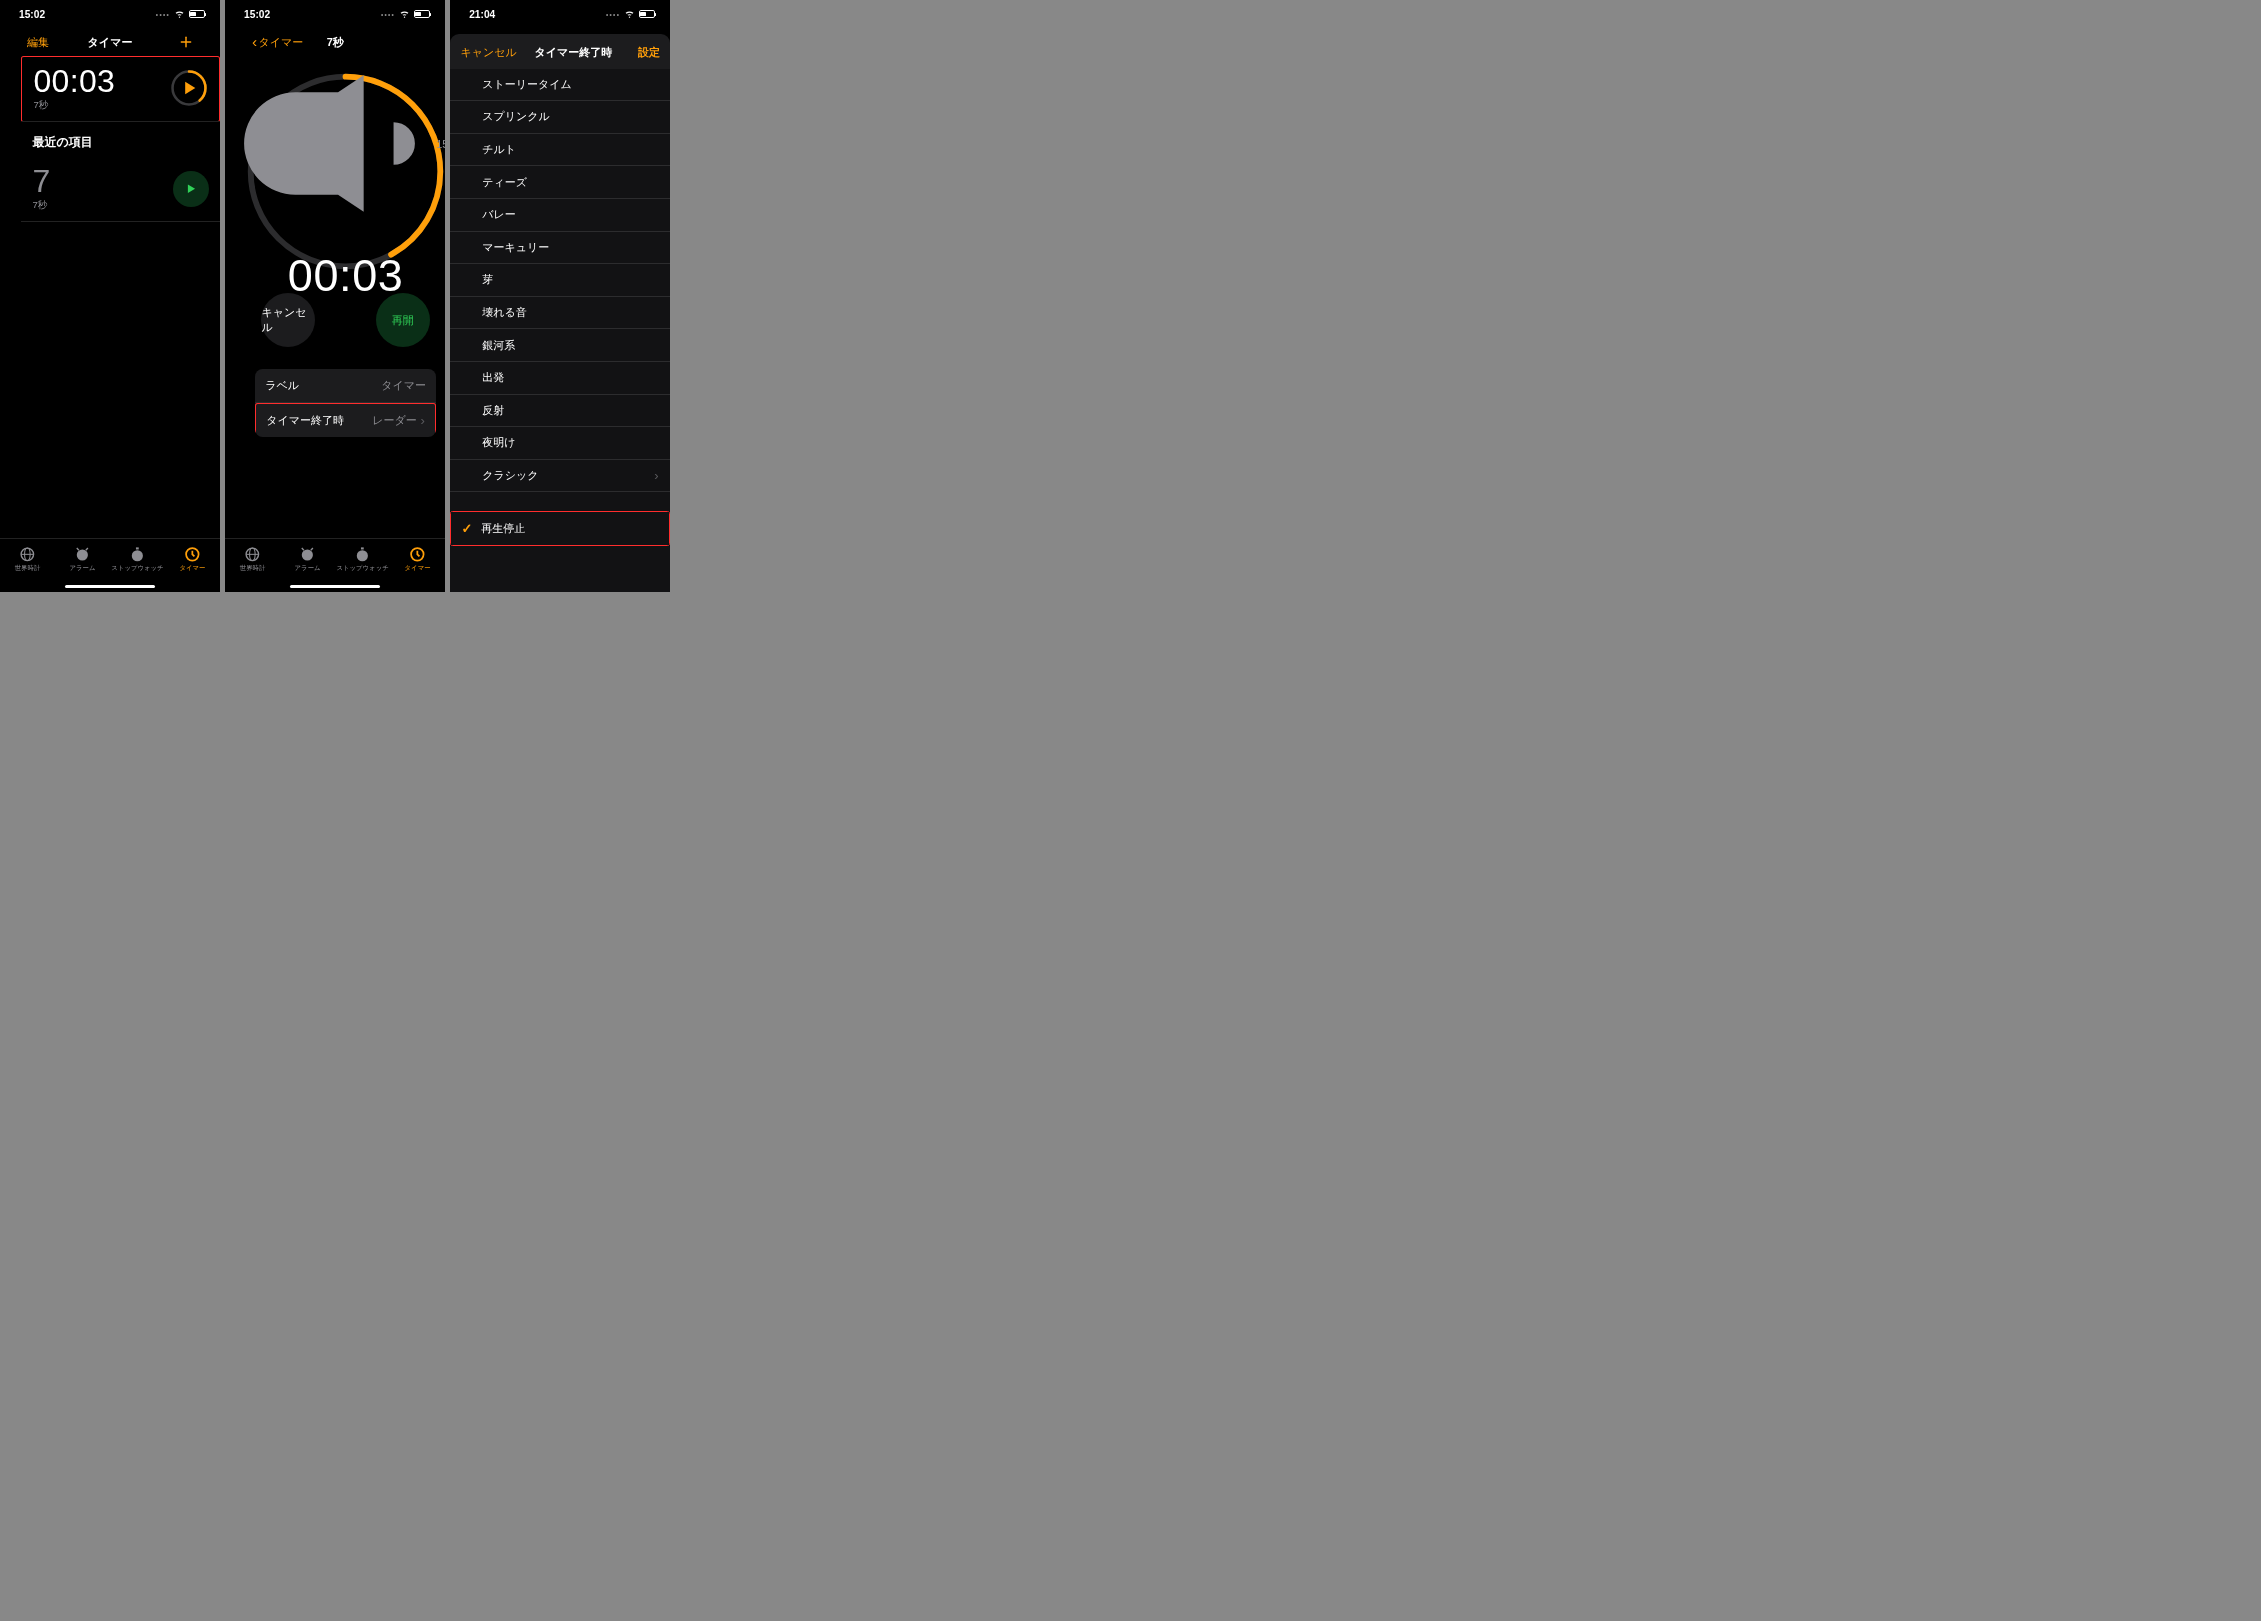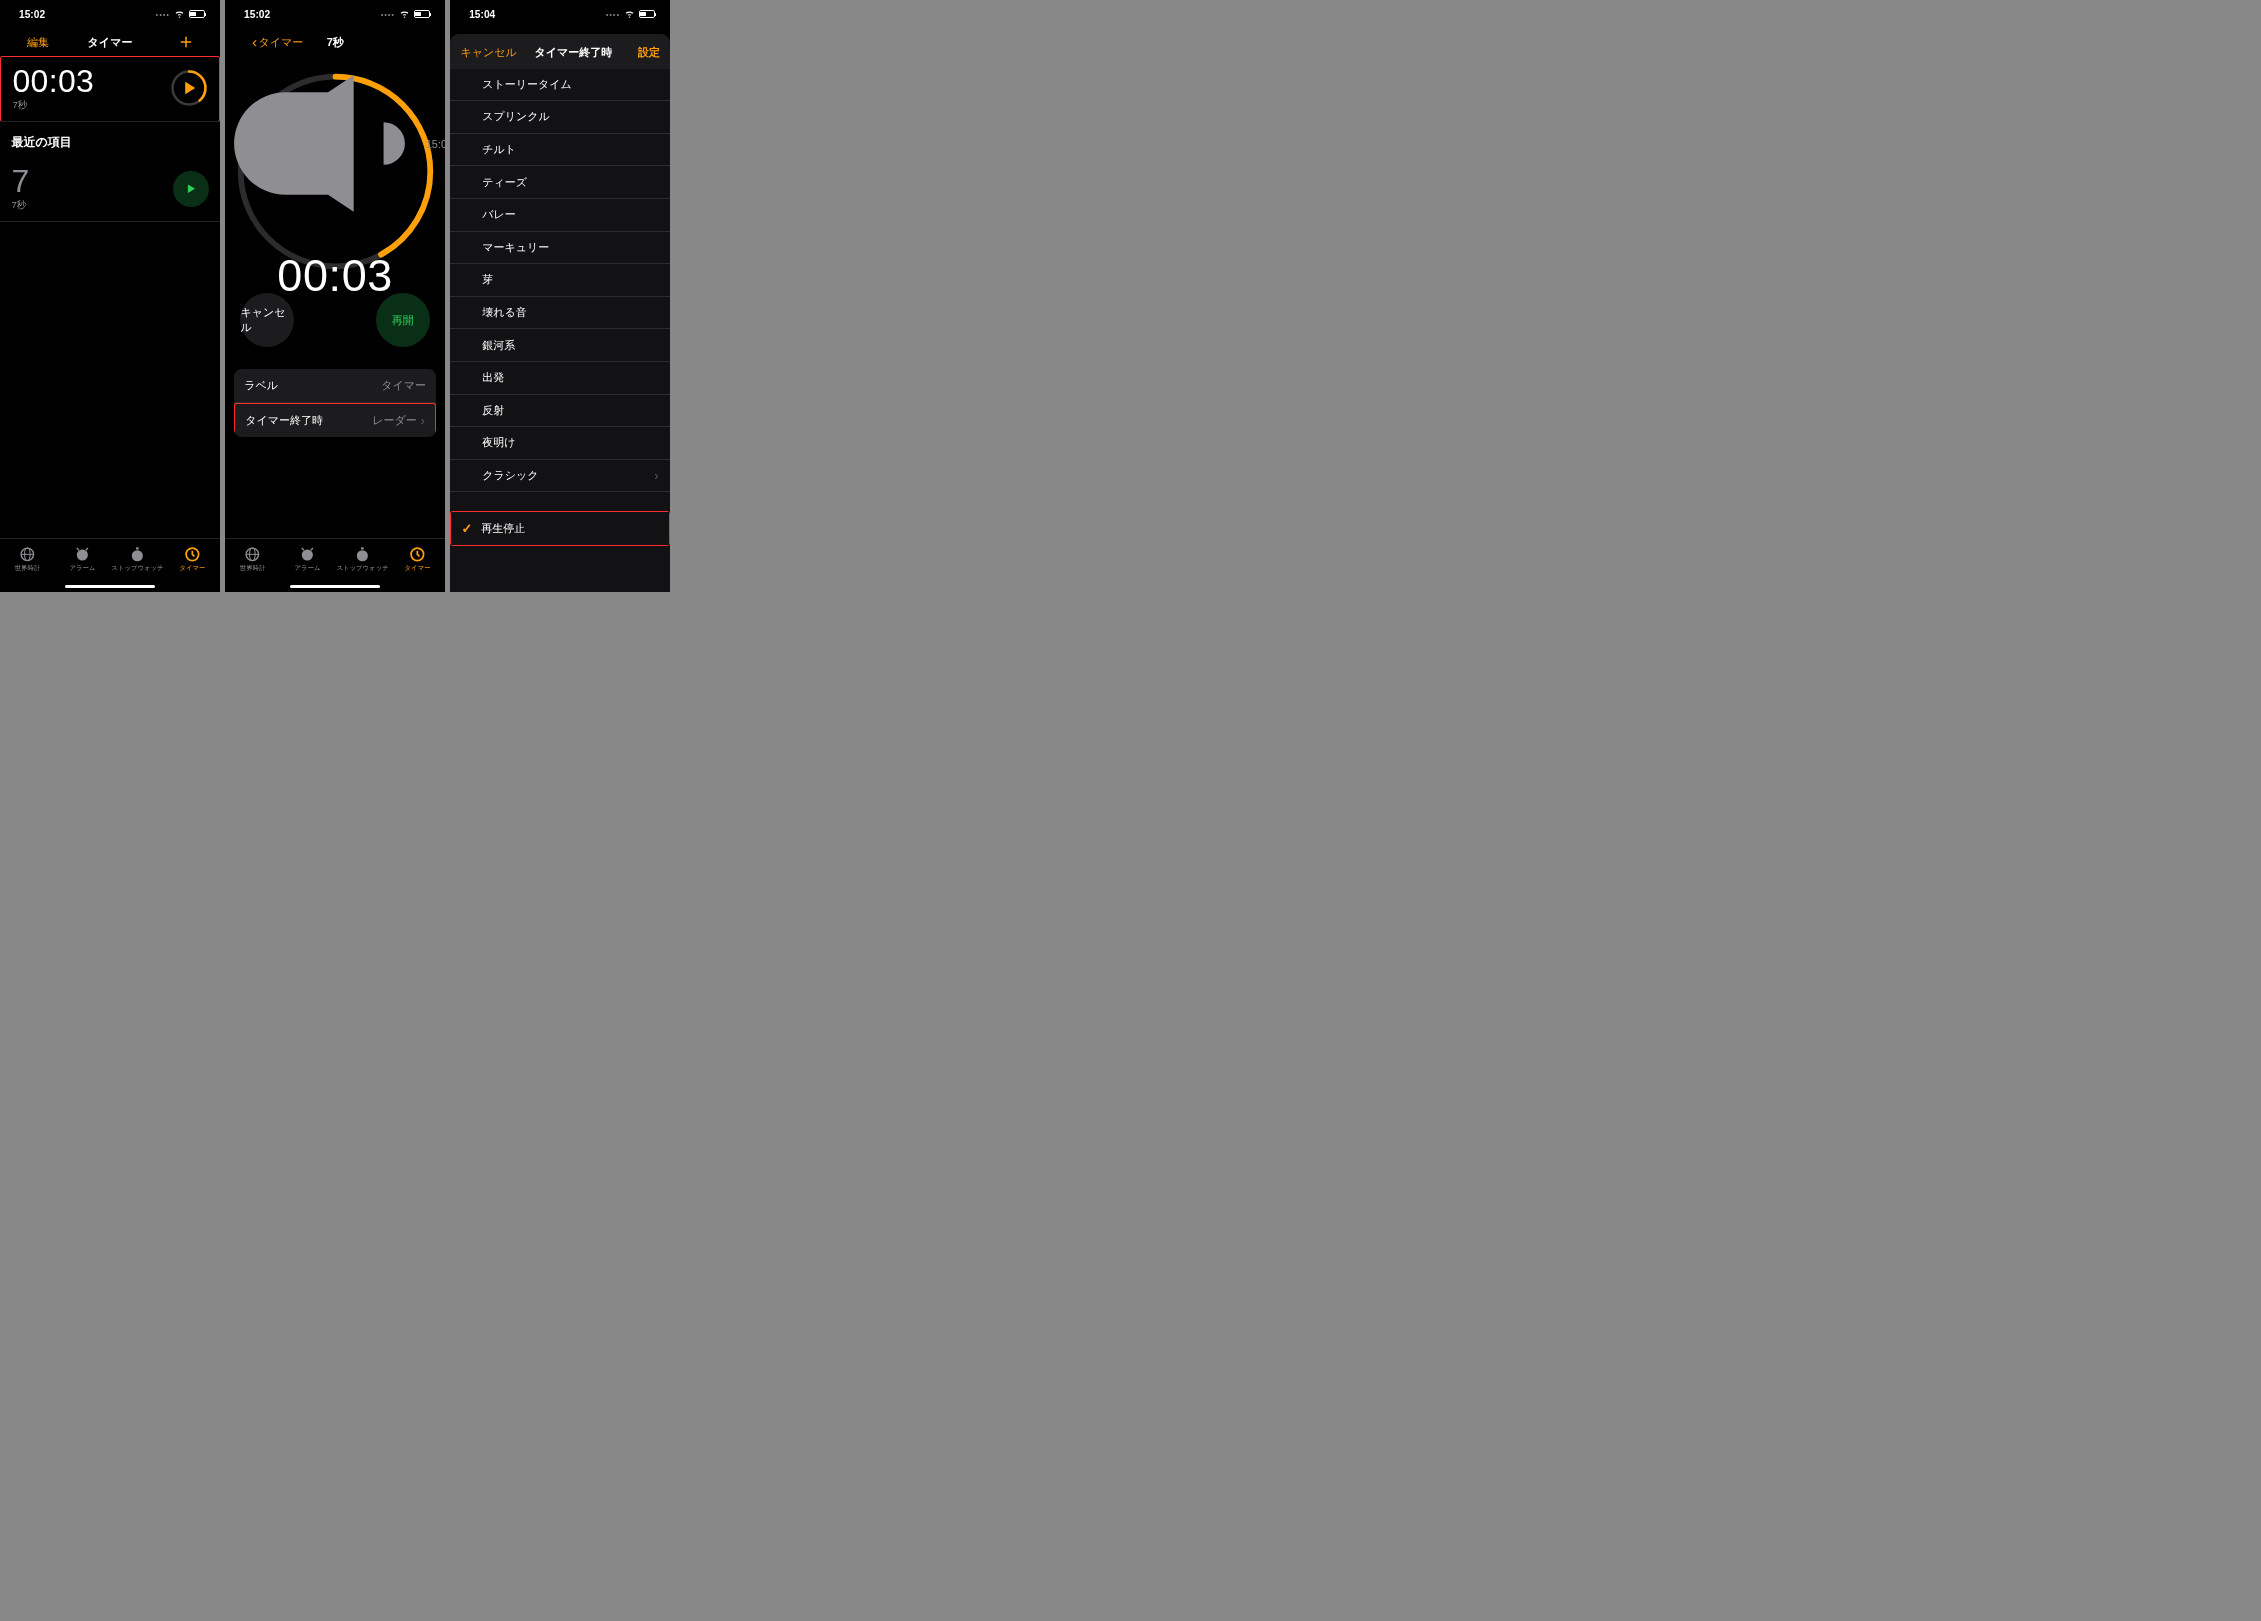--- a/index.html
+++ b/index.html
@@ -49,21 +49,21 @@
     justify-content: space-between;
     padding: 0 27px;
     font-size: 11px;
   }
   .nav-left, .nav-right { color: #ff9f0a; min-width: 51px; display:flex; align-items:center; gap:1.3px; }
   .nav-right { justify-content: flex-end; }
   .nav-title { font-weight: 600; color: #fff; }
   .plus-icon svg { width: 14px; height: 14px; }
   .back-chevron { font-size: 15.4px; line-height: 1; }
   
-  .content { flex: 1; overflow: hidden; }
+  .content { flex: 1; overflow: hidden; padding-left: 21px; }
   .hi { border: 1.9px solid #ff2d2d; border-radius: 2.6px; }
   
   .timer-row {
     padding: 7.7px 11.5px 9px;
     display: flex;
     justify-content: space-between;
     align-items: center;
     border-bottom: 0.6px solid #222;
   }
   .timer-info .big { font-size: 32px; font-weight: 300; color: #fff; letter-spacing: 0.3px; line-height:1; }
@@ -345,21 +345,21 @@
           <path d="M12 7v5l3 3"></path>
         </svg>
       <span>タイマー</span>
     </div>
   </div>
   <div class="home-ind"></div>
 </div>
 
 <div class="phone phone3">
   <div class="statusbar">
-    <span>15:04</span>
+    <span>21:04</span>
     <div class="status-icons">
       <span class="dots">••••</span>
       <span class="wifi"><svg viewBox="0 0 24 24" fill="#fff">
             <path d="M12 18.5a1.5 1.5 0 110 3 1.5 1.5 0 010-3zm-4.5-4a10 10 0 019 0l-2 2a6 6 0 00-5 0zm-4-4a16 16 0 0117 0l-2 2a12 12 0 00-13 0z"></path>
           </svg></span>
       <span class="battery">
           <span class="battery-fill"></span>
         </span>
     </div>
   </div>

